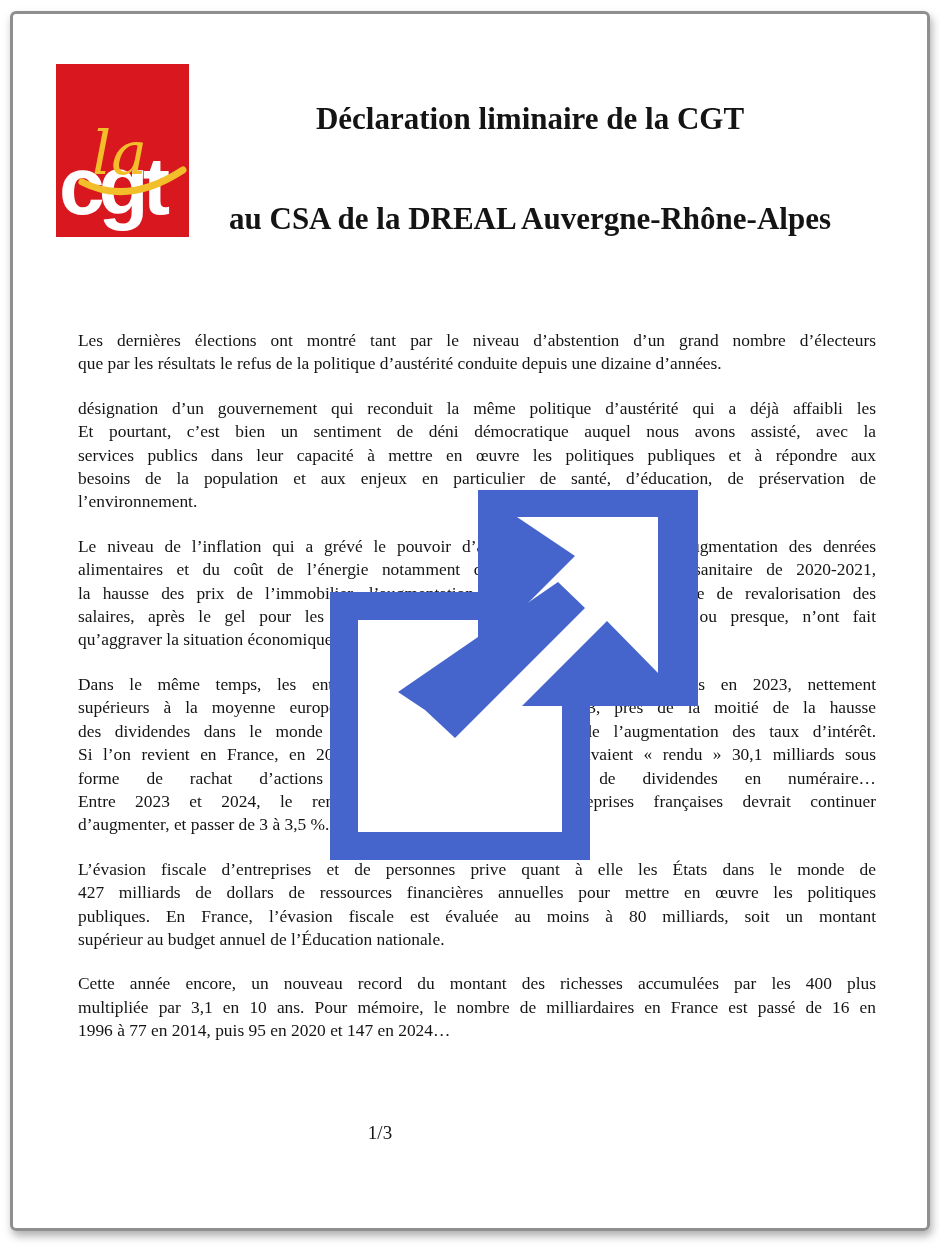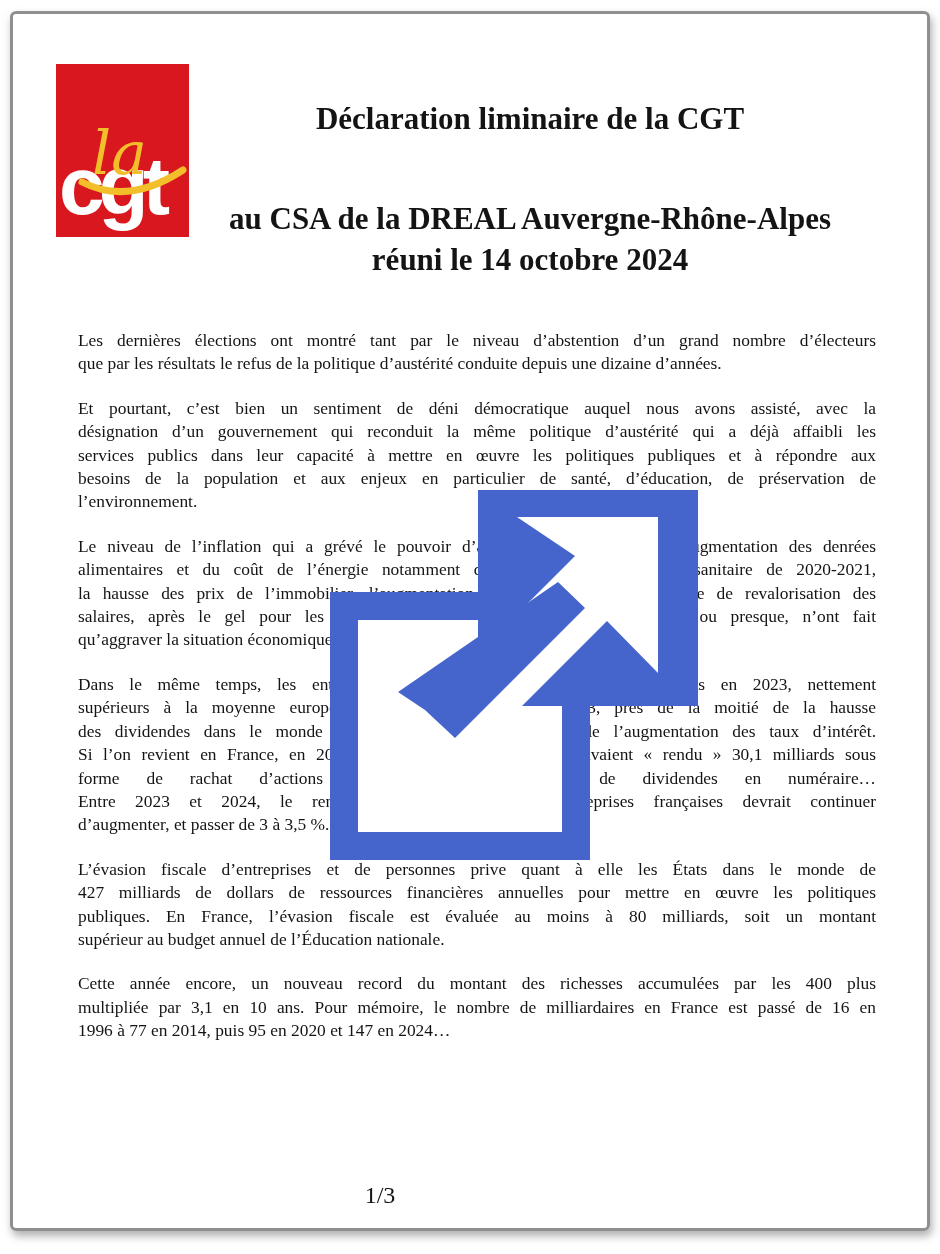--- a/index.html
+++ b/index.html
@@ -23,53 +23,52 @@
     text-align:center;font-size:31px;font-weight:bold;line-height:41px;margin-top:30px;
   }
   .body-text{position:absolute;left:78px;top:329px;width:798px;font-size:17.4px;}
   .para{margin:0 0 21px 0;}
   .ln{
     display:block;white-space:nowrap;line-height:23.4px;
     text-align:justify;text-align-last:justify;
   }
   .ln.last{text-align:right;text-align-last:left;}
   .page-number{
-    position:absolute;left:0;top:1182px;width:760px;
-    text-align:center;font-size:24px;
+    position:absolute;left:0;top:1122px;width:760px;
+    text-align:center;font-size:19px;
   }
   .overlay-icon{position:absolute;left:330px;top:490px;width:368px;height:370px;}
 </style>
 </head>
 <body>
 
 <div class="page-frame"></div>
 
 <svg class="logo" viewBox="0 0 133 173">
   <rect x="0" y="0" width="133" height="173" fill="#d8171e"></rect>
   <text x="3" y="150" font-family="Liberation Sans, sans-serif" font-weight="bold" font-size="82" letter-spacing="-6" fill="#ffffff">cgt</text>
   <text x="36" y="110" font-family="DejaVu Serif, serif" font-style="italic" font-size="60" fill="#f2be2a">la</text>
   <path d="M 26 118 Q 72 142 127 106" stroke="#f2be2a" stroke-width="7" fill="none" stroke-linecap="round"></path>
 </svg>
 
 <div class="title-main">Déclaration liminaire de la CGT</div>
 <div class="title-sub">
   <div>au CSA de la DREAL Auvergne-Rhône-Alpes</div>
-  <div>réuni le 14 octobre 2024</div>
 </div>
 
 <div class="body-text">
 
   <div class="para">
     <span class="ln">Les dernières élections ont montré tant par le niveau d’abstention d’un grand nombre d’électeurs</span>
     <span class="ln last">que par les résultats le refus de la politique d’austérité conduite depuis une dizaine d’années.</span>
   </div>
 
   <div class="para">
+    <span class="ln">désignation d’un gouvernement qui reconduit la même politique d’austérité qui a déjà affaibli les</span>
     <span class="ln">Et pourtant, c’est bien un sentiment de déni démocratique auquel nous avons assisté, avec la</span>
-    <span class="ln">désignation d’un gouvernement qui reconduit la même politique d’austérité qui a déjà affaibli les</span>
     <span class="ln">services publics dans leur capacité à mettre en œuvre les politiques publiques et à répondre aux</span>
     <span class="ln">besoins de la population et aux enjeux en particulier de santé, d’éducation, de préservation de</span>
     <span class="ln last">l’environnement.</span>
   </div>
 
   <div class="para">
     <span class="ln">Le niveau de l’inflation qui a grévé le pouvoir d’achat des ménages avec l’augmentation des denrées</span>
     <span class="ln">alimentaires et du coût de l’énergie notamment depuis la fin de la crise sanitaire de 2020-2021,</span>
     <span class="ln">la hausse des prix de l’immobilier, l’augmentation des taux d’intérêt, l’absence de revalorisation des</span>
     <span class="ln">salaires, après le gel pour les fonctionnaires, la stagnation pour les autres ou presque, n’ont fait</span>

